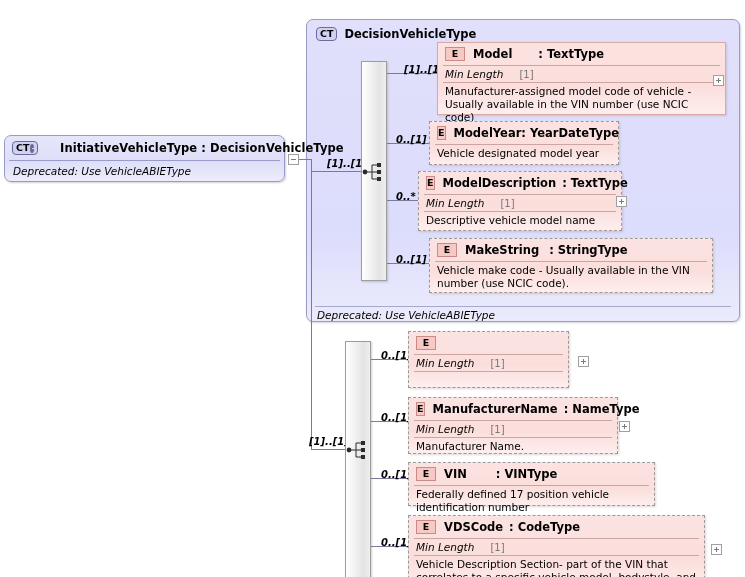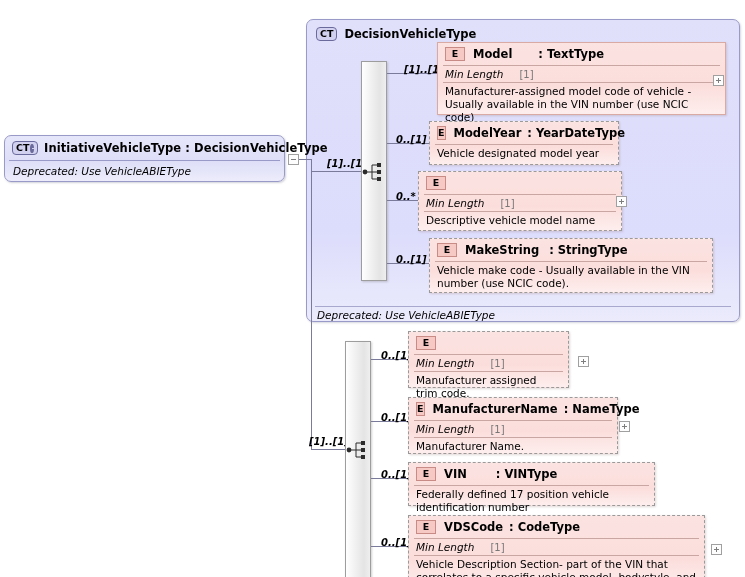--- a/index.html
+++ b/index.html
@@ -40,20 +40,21 @@
     gap: 6px;
     padding: 5px 7px 5px 7px;
     height: 24px;
     box-sizing: border-box;
   }
   .ct-root-title {
     font-weight: bold;
     font-size: 11.5px;
     letter-spacing: .1px;
     white-space: nowrap;
+    margin-left: 16px;
   }
   .ct-root-sep {
     height: 1px;
     background: #9a9ac8;
     margin: 0 4px;
   }
   .ct-root-note {
     padding: 4px 8px 4px 8px;
     font-style: italic;
     font-size: 10.5px;
@@ -327,30 +328,31 @@
     </div>
     <div class="elem-sep"></div>
     <div class="elem-doc">Manufacturer-assigned model code of vehicle - Usually available in the VIN number (use NCIC code)</div>
   </div>
   <div class="expand" style="left:713px; top:59px;"></div>
 
   <div class="card" style="left:396px; top:118px;">0..[1]</div>
   <div class="abs elem opt" style="left:429px; top:105px; width:190px; height:44px;">
     <div class="elem-head">
       <span class="badge-e">E</span>
-      <span class="elem-name"><span class="nm">ModelYear</span><span class="ty" style="margin-left:6px;">: YearDateType</span></span>
+      <span class="elem-name"><span class="nm">ModelYear</span><span class="ty" style="margin-left:0;">: YearDateType</span></span>
     </div>
     <div class="elem-sep"></div>
     <div class="elem-doc">Vehicle designated model year</div>
   </div>
 
   <div class="card" style="left:396px; top:175px;">0..*</div>
   <div class="abs elem opt" style="left:418px; top:155px; width:204px; height:60px;">
     <div class="elem-head">
       <span class="badge-e">E</span>
+      <span class="elem-name"><span class="nm">ModelDescription</span><span class="ty" style="margin-left:6px;">: TextType</span></span>
     </div>
     <div class="elem-sep"></div>
     <div class="elem-facet">
       <span>Min Length</span>
       <span class="fv">[1]</span>
     </div>
     <div class="elem-sep"></div>
     <div class="elem-doc">Descriptive vehicle model name</div>
   </div>
   <div class="expand" style="left:616px; top:180px;"></div>
@@ -388,21 +390,20 @@
   <div class="abs elem opt" style="left:408px; top:315px; width:161px; height:57px;">
     <div class="elem-head">
       <span class="badge-e">E</span>
     </div>
     <div class="elem-sep"></div>
     <div class="elem-facet">
       <span>Min Length</span>
       <span class="fv">[1]</span>
     </div>
     <div class="elem-sep"></div>
-    <div class="elem-doc">Manufacturer assigned trim code.</div>
   </div>
   <div class="expand" style="left:578px; top:340px;"></div>
 
   <div class="card" style="left:381px; top:396px;">0..[1]</div>
   <div class="abs elem opt" style="left:408px; top:381px; width:210px; height:57px;">
     <div class="elem-head">
       <span class="badge-e">E</span>
       <span class="elem-name"><span class="nm">ManufacturerName</span><span class="ty" style="margin-left:6px;">: NameType</span></span>
     </div>
     <div class="elem-sep"></div>

